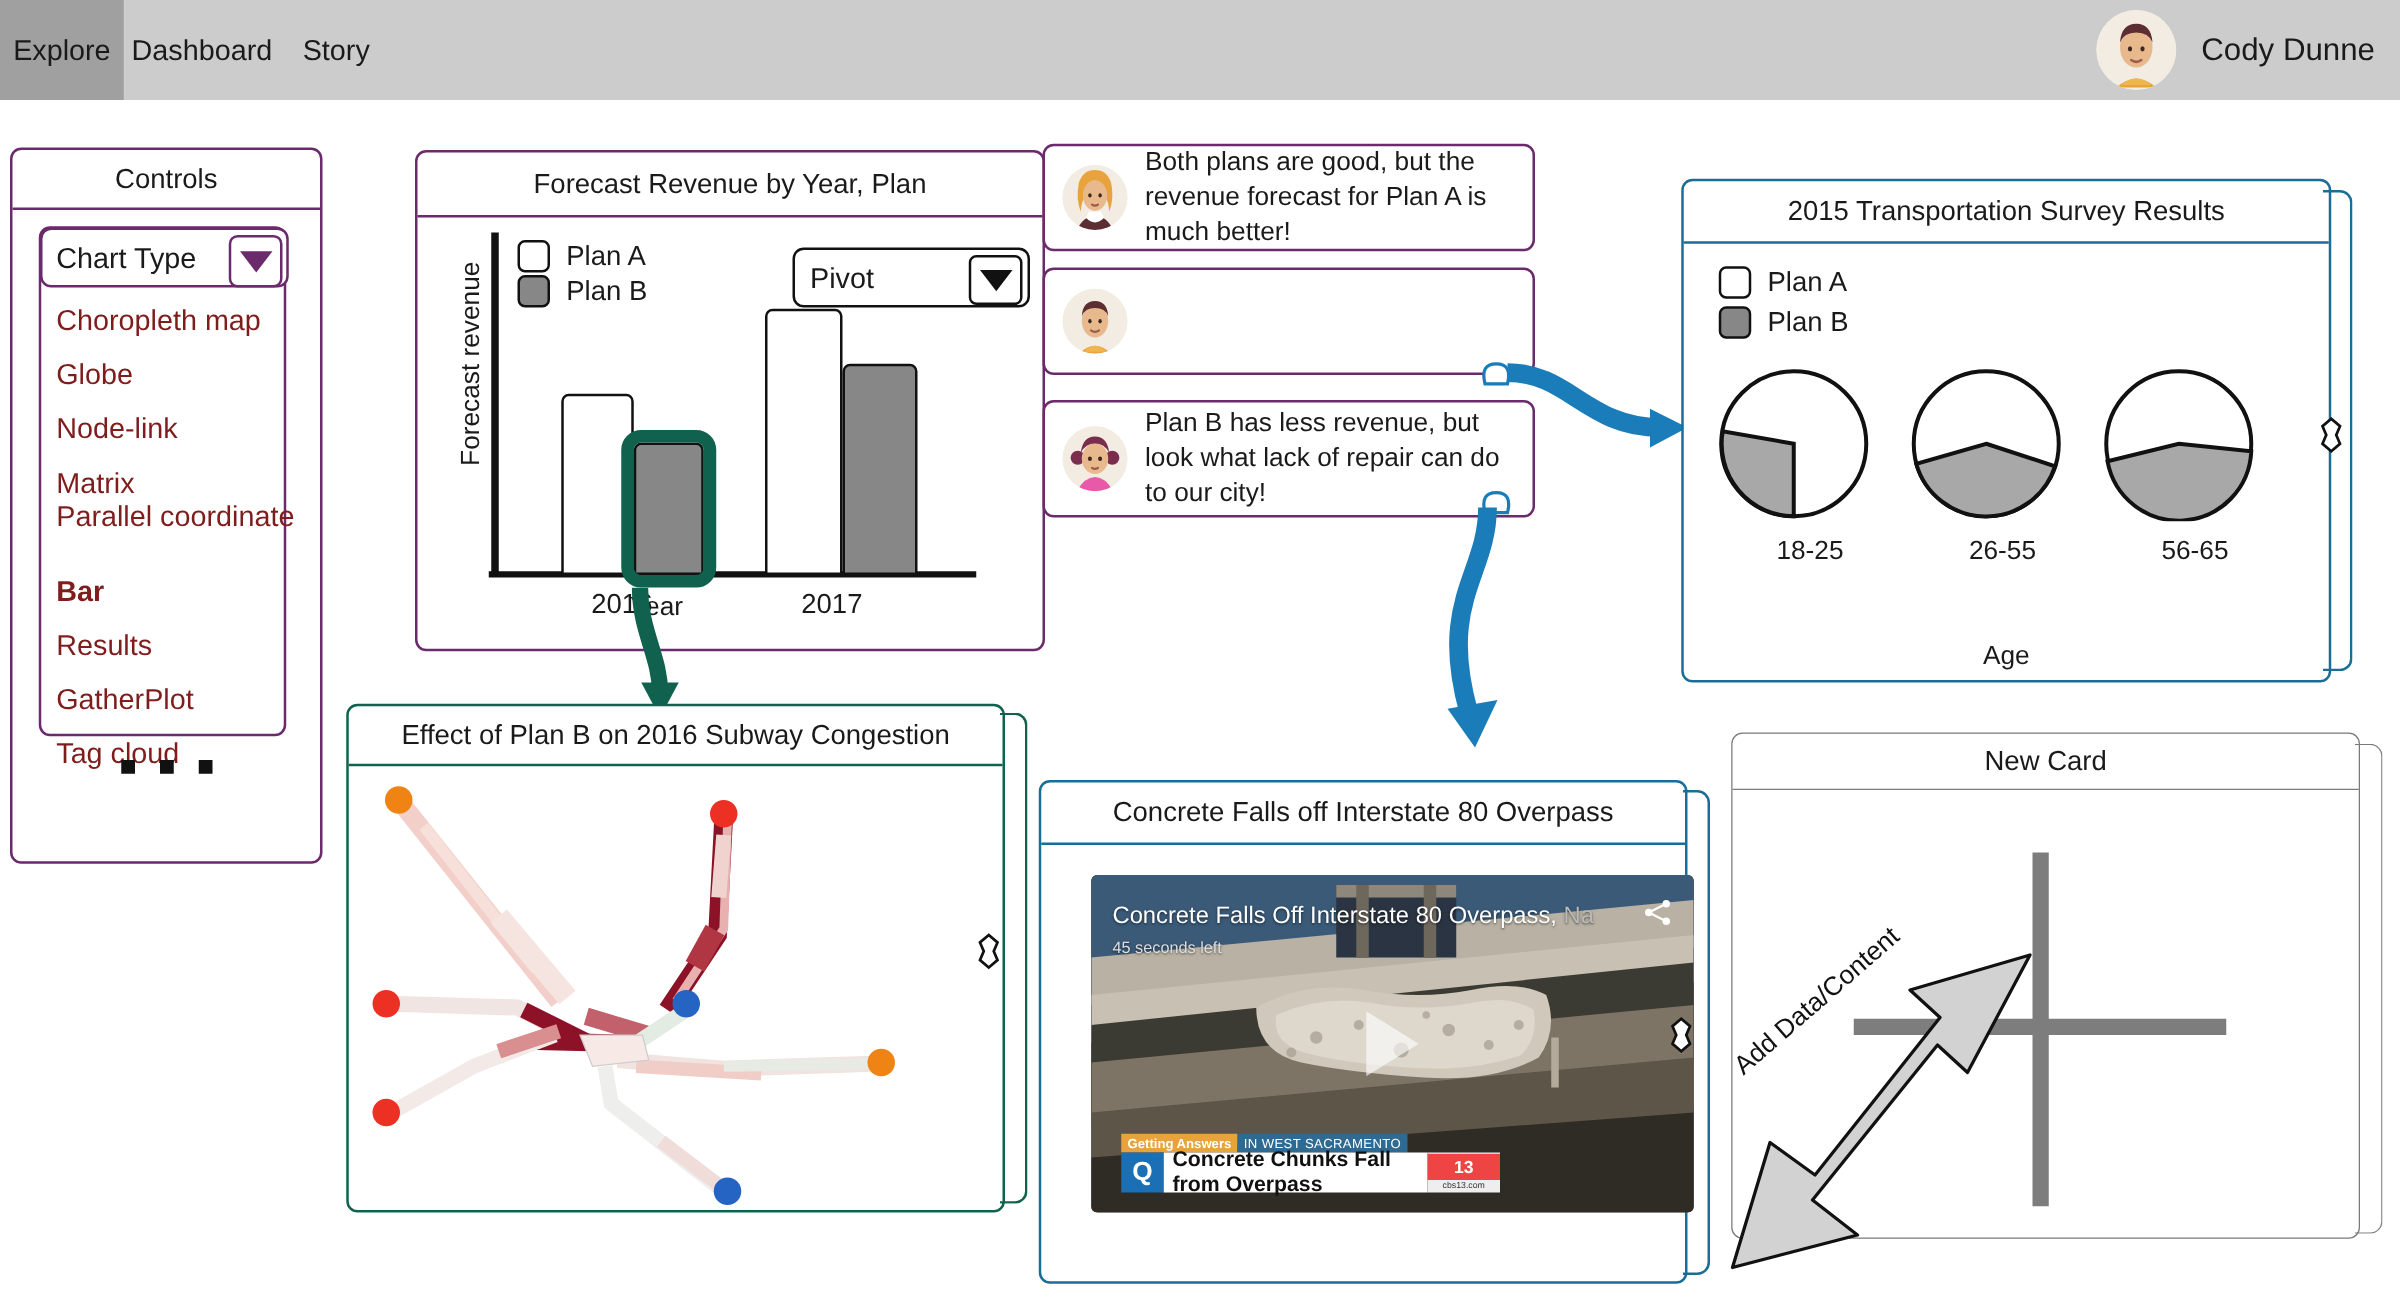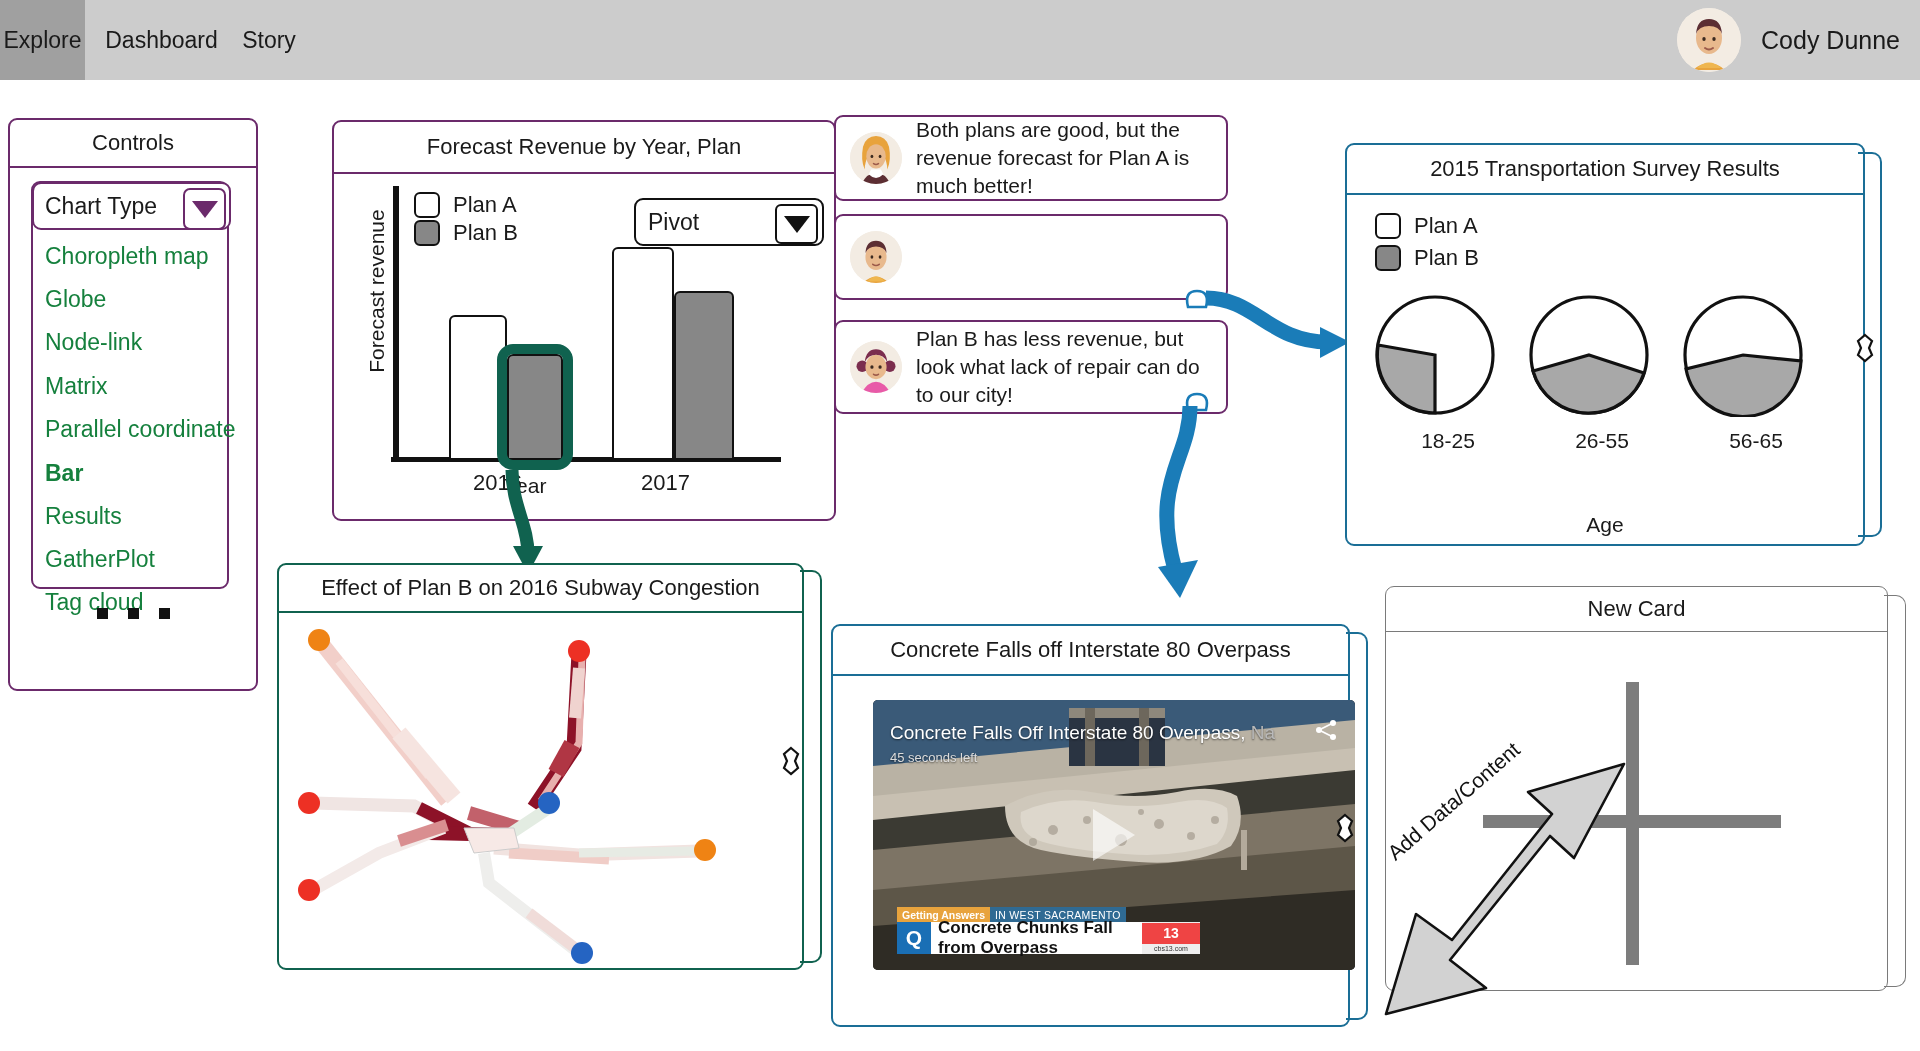--- a/index.html
+++ b/index.html
@@ -15,21 +15,21 @@
   #topbar{
     position:absolute;left:0;top:0;width:1920px;height:80px;
     background:#cccccc;
   }
   .nav-tab{
     position:absolute;top:0;height:80px;
     display:flex;align-items:center;justify-content:center;
     font-size:23px;color:#1a1a1a;box-sizing:border-box;
   }
   .nav-tab.active{background:#a0a0a0;}
-  #tab-explore{left:0;width:85px;}
+  #tab-explore{left:0;width:99px;}
   #tab-dashboard{left:99px;width:125px;}
   #tab-story{left:224px;width:90px;}
 
   #user-area{position:absolute;right:20px;top:0;height:80px;display:flex;align-items:center;gap:20px;}
   #avatar-top{width:64px;height:64px;border-radius:50%;overflow:hidden;background:#f2ece4;position:relative;flex:none;}
   #user-name{font-size:25px;color:#1a1a1a;}
 
   
   .av{position:relative;border-radius:50%;overflow:hidden;background:#f3ece3;flex:none;}
 
@@ -70,21 +70,21 @@
   #chart-type-caret{
     position:absolute;right:3px;top:4px;width:39px;height:38px;
     border:2.4px solid #6b2a6b;border-radius:7px;background:#fff;
     display:flex;align-items:center;justify-content:center;
   }
   #chart-type-caret .tri{
     width:0;height:0;border-left:13px solid transparent;border-right:13px solid transparent;
     border-top:17px solid #6b2a6b;
   }
   .ct-item{
-    position:absolute;left:12px;font-size:23px;color:#15803d;white-space:nowrap;
+    position:absolute;left:12px;font-size:23px;color:#7f1d1d;white-space:nowrap;
   }
   .ct-item.sel{font-weight:bold;}
   #ellipsis{
     position:absolute;left:0;right:0;top:440px;display:flex;justify-content:center;gap:20px;
   }
   #ellipsis span{width:11px;height:11px;background:#111;display:block;}
 
   
   #bar-card{left:332px;top:120px;width:504px;height:401px;}
   #bar-card > .card-title{height:52px;}
@@ -230,21 +230,21 @@
       <div id="chart-type-header">
         <span id="chart-type-label">Chart Type</span>
         <span id="chart-type-caret">
             <i class="tri"></i>
           </span>
       </div>
       <div class="ct-item" style="top:60px">Choropleth map</div>
       <div class="ct-item" style="top:103px">Globe</div>
       <div class="ct-item" style="top:146px">Node-link</div>
       <div class="ct-item" style="top:190px">Matrix</div>
-      <div class="ct-item" style="top:233px">Parallel coordinate</div>
+      <div class="ct-item" style="top:217px">Parallel coordinate</div>
       <div class="ct-item sel" style="top:277px">Bar</div>
       <div class="ct-item" style="top:320px">Results</div>
       <div class="ct-item" style="top:363px">GatherPlot</div>
       <div class="ct-item" style="top:406px">Tag cloud</div>
     </div>
     <div id="ellipsis">
       <span></span>
       <span></span>
       <span></span>
     </div>

